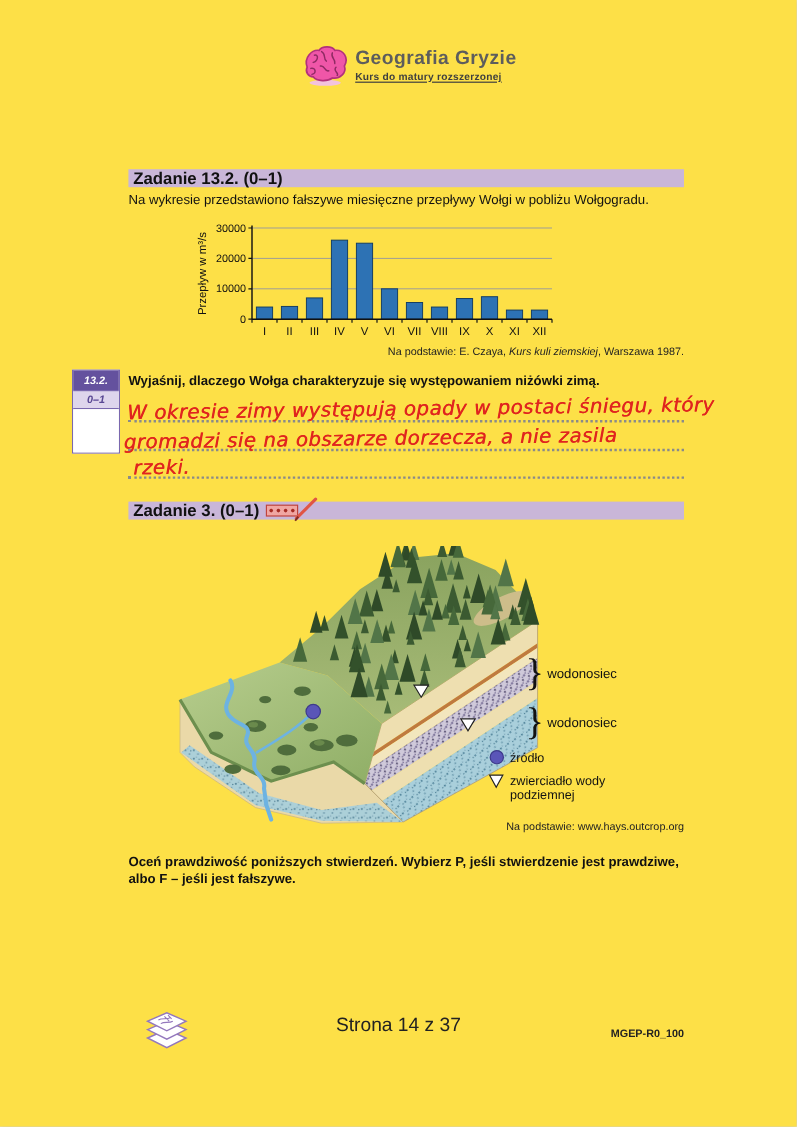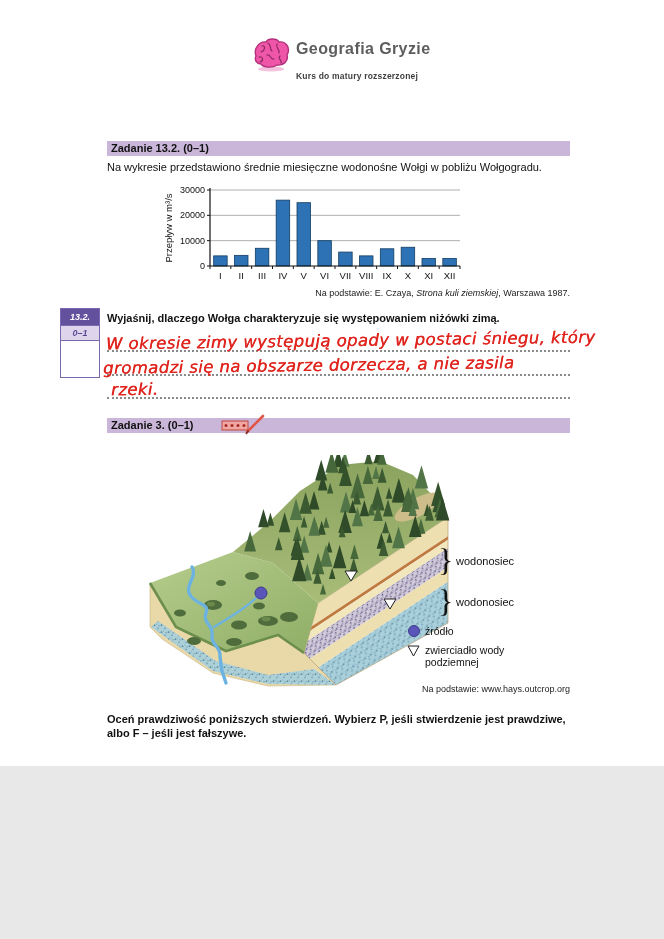--- a/index.html
+++ b/index.html
@@ -1,26 +1,26 @@
 <!DOCTYPE html>
 <html><head>
 <meta charset="utf-8">
 <style>
   html,body{margin:0;padding:0;background:#e8e8e8;}
   .page{
-    position:relative;width:664px;height:766px;margin:0 auto;
-    background:#ffffff;font-family:"Liberation Sans",sans-serif;color:#1a1a1a;
+    position:relative;width:664px;height:939px;margin:0 auto;
+    background:#fde047;font-family:"Liberation Sans",sans-serif;color:#1a1a1a;
     overflow:hidden;box-shadow:0 0 4px rgba(0,0,0,.25);
   }
   .abs{position:absolute;}
   
   .brand-title{font-size:16px;font-weight:bold;color:#5d5d5d;letter-spacing:.4px;}
-  .brand-sub{font-size:8.5px;font-weight:bold;color:#3f3f3f;margin-top:13px;letter-spacing:.2px;}
-  
-  .task-bar{width:463px;height:15px;background:#c9b6d8;font-size:11px;font-weight:bold;
+  .brand-sub{font-size:8.5px;font-weight:bold;color:#3f3f3f;margin-top:1px;letter-spacing:.2px;text-decoration:underline;}
+  
+  .task-bar{width:463px;height:15px;background:#c9b6d8;font-size:14px;font-weight:bold;
     line-height:15px;padding-left:4px;box-sizing:border-box;color:#111;}
   .body-text{font-size:11px;line-height:14px;width:468px;color:#111;}
   .bold{font-weight:bold;}
   .source-note{font-size:9px;color:#222;width:463px;text-align:right;}
   
   .marker{width:40px;border:1px solid #7a68ae;box-sizing:border-box;background:#fff;font-style:italic;}
   .marker .m-code{background:#64519e;color:#fff;font-size:9px;font-weight:bold;text-align:center;
     height:16px;line-height:16px;}
   .marker .m-pts{background:#ded5ec;color:#5a4894;font-size:9px;font-weight:bold;text-align:center;
     height:14px;line-height:14px;border-top:1px solid #7a68ae;border-bottom:1px solid #7a68ae;}
@@ -49,21 +49,21 @@
     <ellipse cx="21" cy="33" rx="13" ry="2.5" fill="#f3c3dd"></ellipse>
     <path d="M6,20 C3,12 10,5 16,6 C18,2 27,2 29,6 C36,5 41,12 37,19 C39,25 33,30 27,29 C23,32 14,32 11,28 C7,28 4,24 6,20 Z" fill="#ef56a8" stroke="#b2317c" stroke-width="1.4"></path>
     <path d="M12,10 C16,9 15,15 11,16 M18,7 C22,9 19,13 22,15 M27,8 C25,12 30,13 29,17 M9,21 C13,20 14,25 10,26 M17,19 C21,18 20,24 24,23 M30,20 C27,23 33,25 31,27" fill="none" stroke="#8e2a63" stroke-width="1.2" stroke-linecap="round"></path>
   </svg>
   <div class="abs" style="left:296px;top:40px">
     <div class="brand-title">Geografia Gryzie</div>
     <div class="brand-sub">Kurs do matury rozszerzonej</div>
   </div>
 
   <div class="abs task-bar" style="left:107px;top:141px">Zadanie 13.2. (0–1)</div>
-  <div class="abs body-text" style="left:107px;top:160px">Na wykresie przedstawiono średnie miesięczne wodonośne Wołgi w pobliżu Wołgogradu.</div>
+  <div class="abs body-text" style="left:107px;top:160px">Na wykresie przedstawiono fałszywe miesięczne przepływy Wołgi w pobliżu Wołgogradu.</div>
 
   <svg class="abs" style="left:160px;top:182px" width="310" height="104" viewBox="0 0 310 104">
       <line x1="50" y1="58.66666666666667" x2="300" y2="58.66666666666667" stroke="#9a9a9a" stroke-width="0.8"></line>
       <line x1="50" y1="33.333333333333336" x2="300" y2="33.333333333333336" stroke="#9a9a9a" stroke-width="0.8"></line>
       <line x1="50" y1="8" x2="300" y2="8" stroke="#9a9a9a" stroke-width="0.8"></line>
       <rect x="53.666666666666664" y="73.86666666666667" width="13.5" height="10.133333333333326" fill="#2d72b4" stroke="#123c62" stroke-width="0.8"></rect>
       <rect x="74.5" y="73.36" width="13.5" height="10.64" fill="#2d72b4" stroke="#123c62" stroke-width="0.8"></rect>
       <rect x="95.33333333333333" y="66.26666666666667" width="13.5" height="17.733333333333334" fill="#2d72b4" stroke="#123c62" stroke-width="0.8"></rect>
       <rect x="116.16666666666667" y="18.133333333333326" width="13.5" height="65.86666666666667" fill="#2d72b4" stroke="#123c62" stroke-width="0.8"></rect>
       <rect x="136.99999999999997" y="20.666666666666664" width="13.5" height="63.333333333333336" fill="#2d72b4" stroke="#123c62" stroke-width="0.8"></rect>
@@ -105,21 +105,21 @@
       <text x="164.58333333333331" y="97" text-anchor="middle" font-size="9.5" fill="#111">VI</text>
       <text x="185.41666666666666" y="97" text-anchor="middle" font-size="9.5" fill="#111">VII</text>
       <text x="206.25" y="97" text-anchor="middle" font-size="9.5" fill="#111">VIII</text>
       <text x="227.08333333333331" y="97" text-anchor="middle" font-size="9.5" fill="#111">IX</text>
       <text x="247.91666666666666" y="97" text-anchor="middle" font-size="9.5" fill="#111">X</text>
       <text x="268.75" y="97" text-anchor="middle" font-size="9.5" fill="#111">XI</text>
       <text x="289.5833333333333" y="97" text-anchor="middle" font-size="9.5" fill="#111">XII</text>
       <text x="12" y="46" text-anchor="middle" font-size="9.5" fill="#111" transform="rotate(-90 12 46)">Przepływ w m³/s</text>
     </svg>
   <div class="abs source-note" style="left:107px;top:288px">
-    <span>Na podstawie: E. Czaya, </span><i>Strona kuli ziemskiej</i><span>, Warszawa 1987.</span>
+    <span>Na podstawie: E. Czaya, </span><i>Kurs kuli ziemskiej</i><span>, Warszawa 1987.</span>
   </div>
 
   <div class="abs marker" style="left:60px;top:308px">
     <div class="m-code">13.2.</div>
     <div class="m-pts">0–1</div>
     <div class="m-empty"></div>
   </div>
 
   <div class="abs body-text bold" style="left:107px;top:311px">Wyjaśnij, dlaczego Wołga charakteryzuje się występowaniem niżówki zimą.</div>
 

